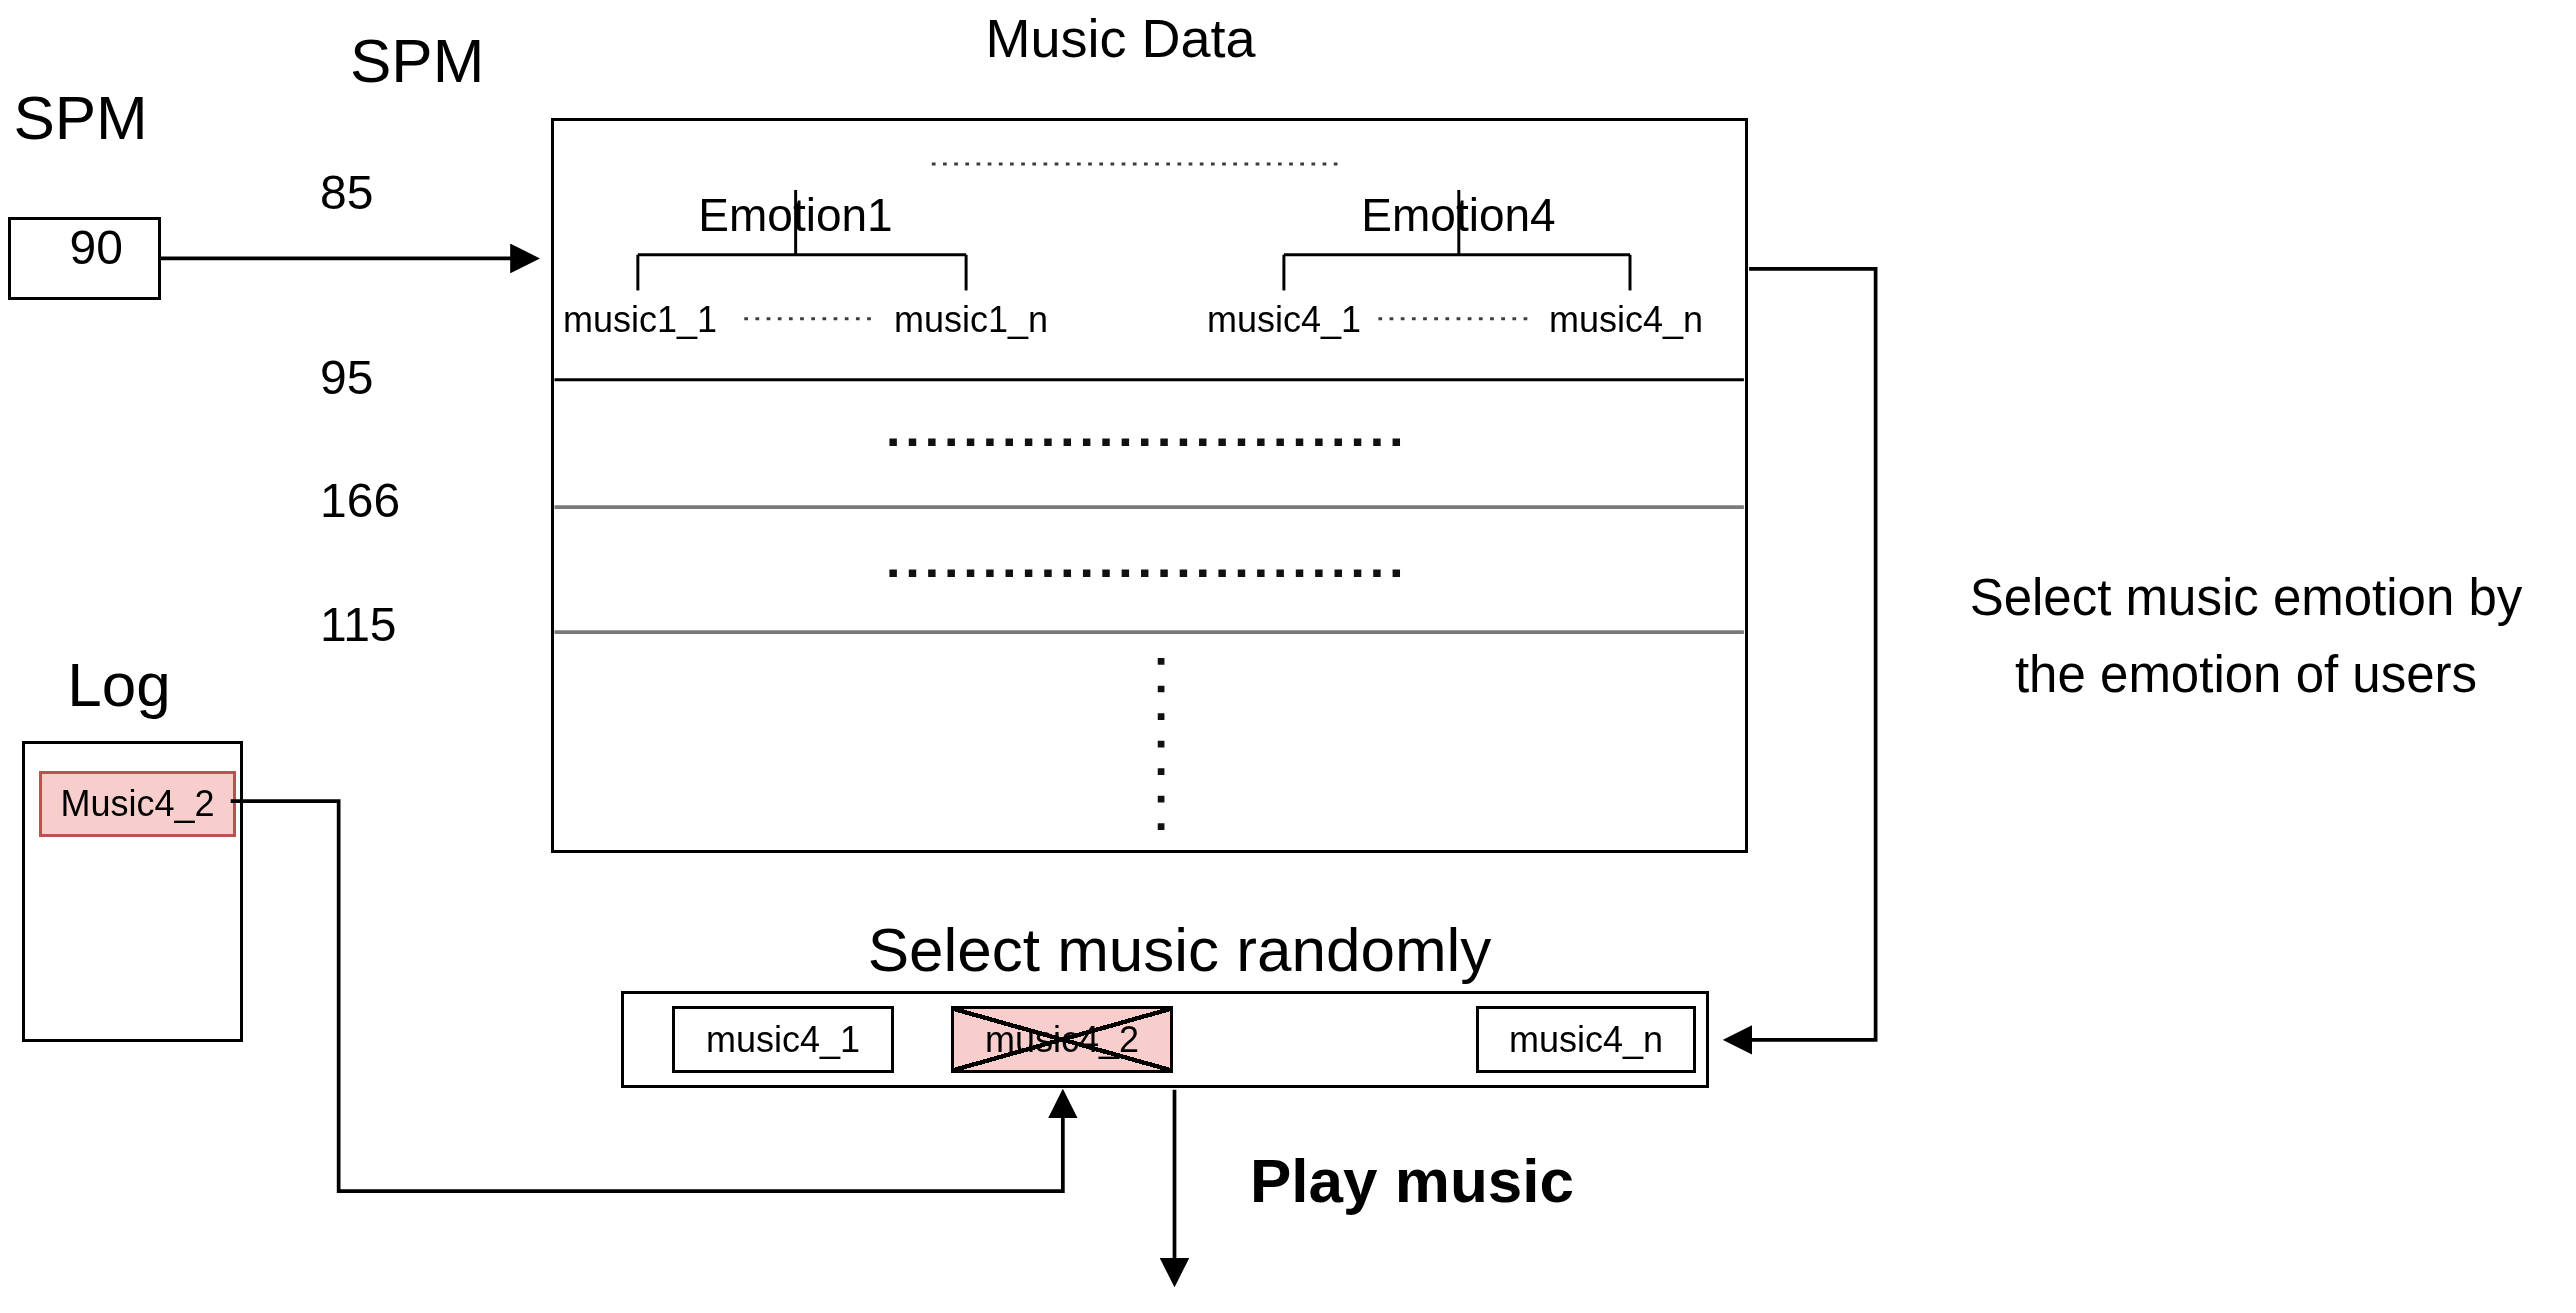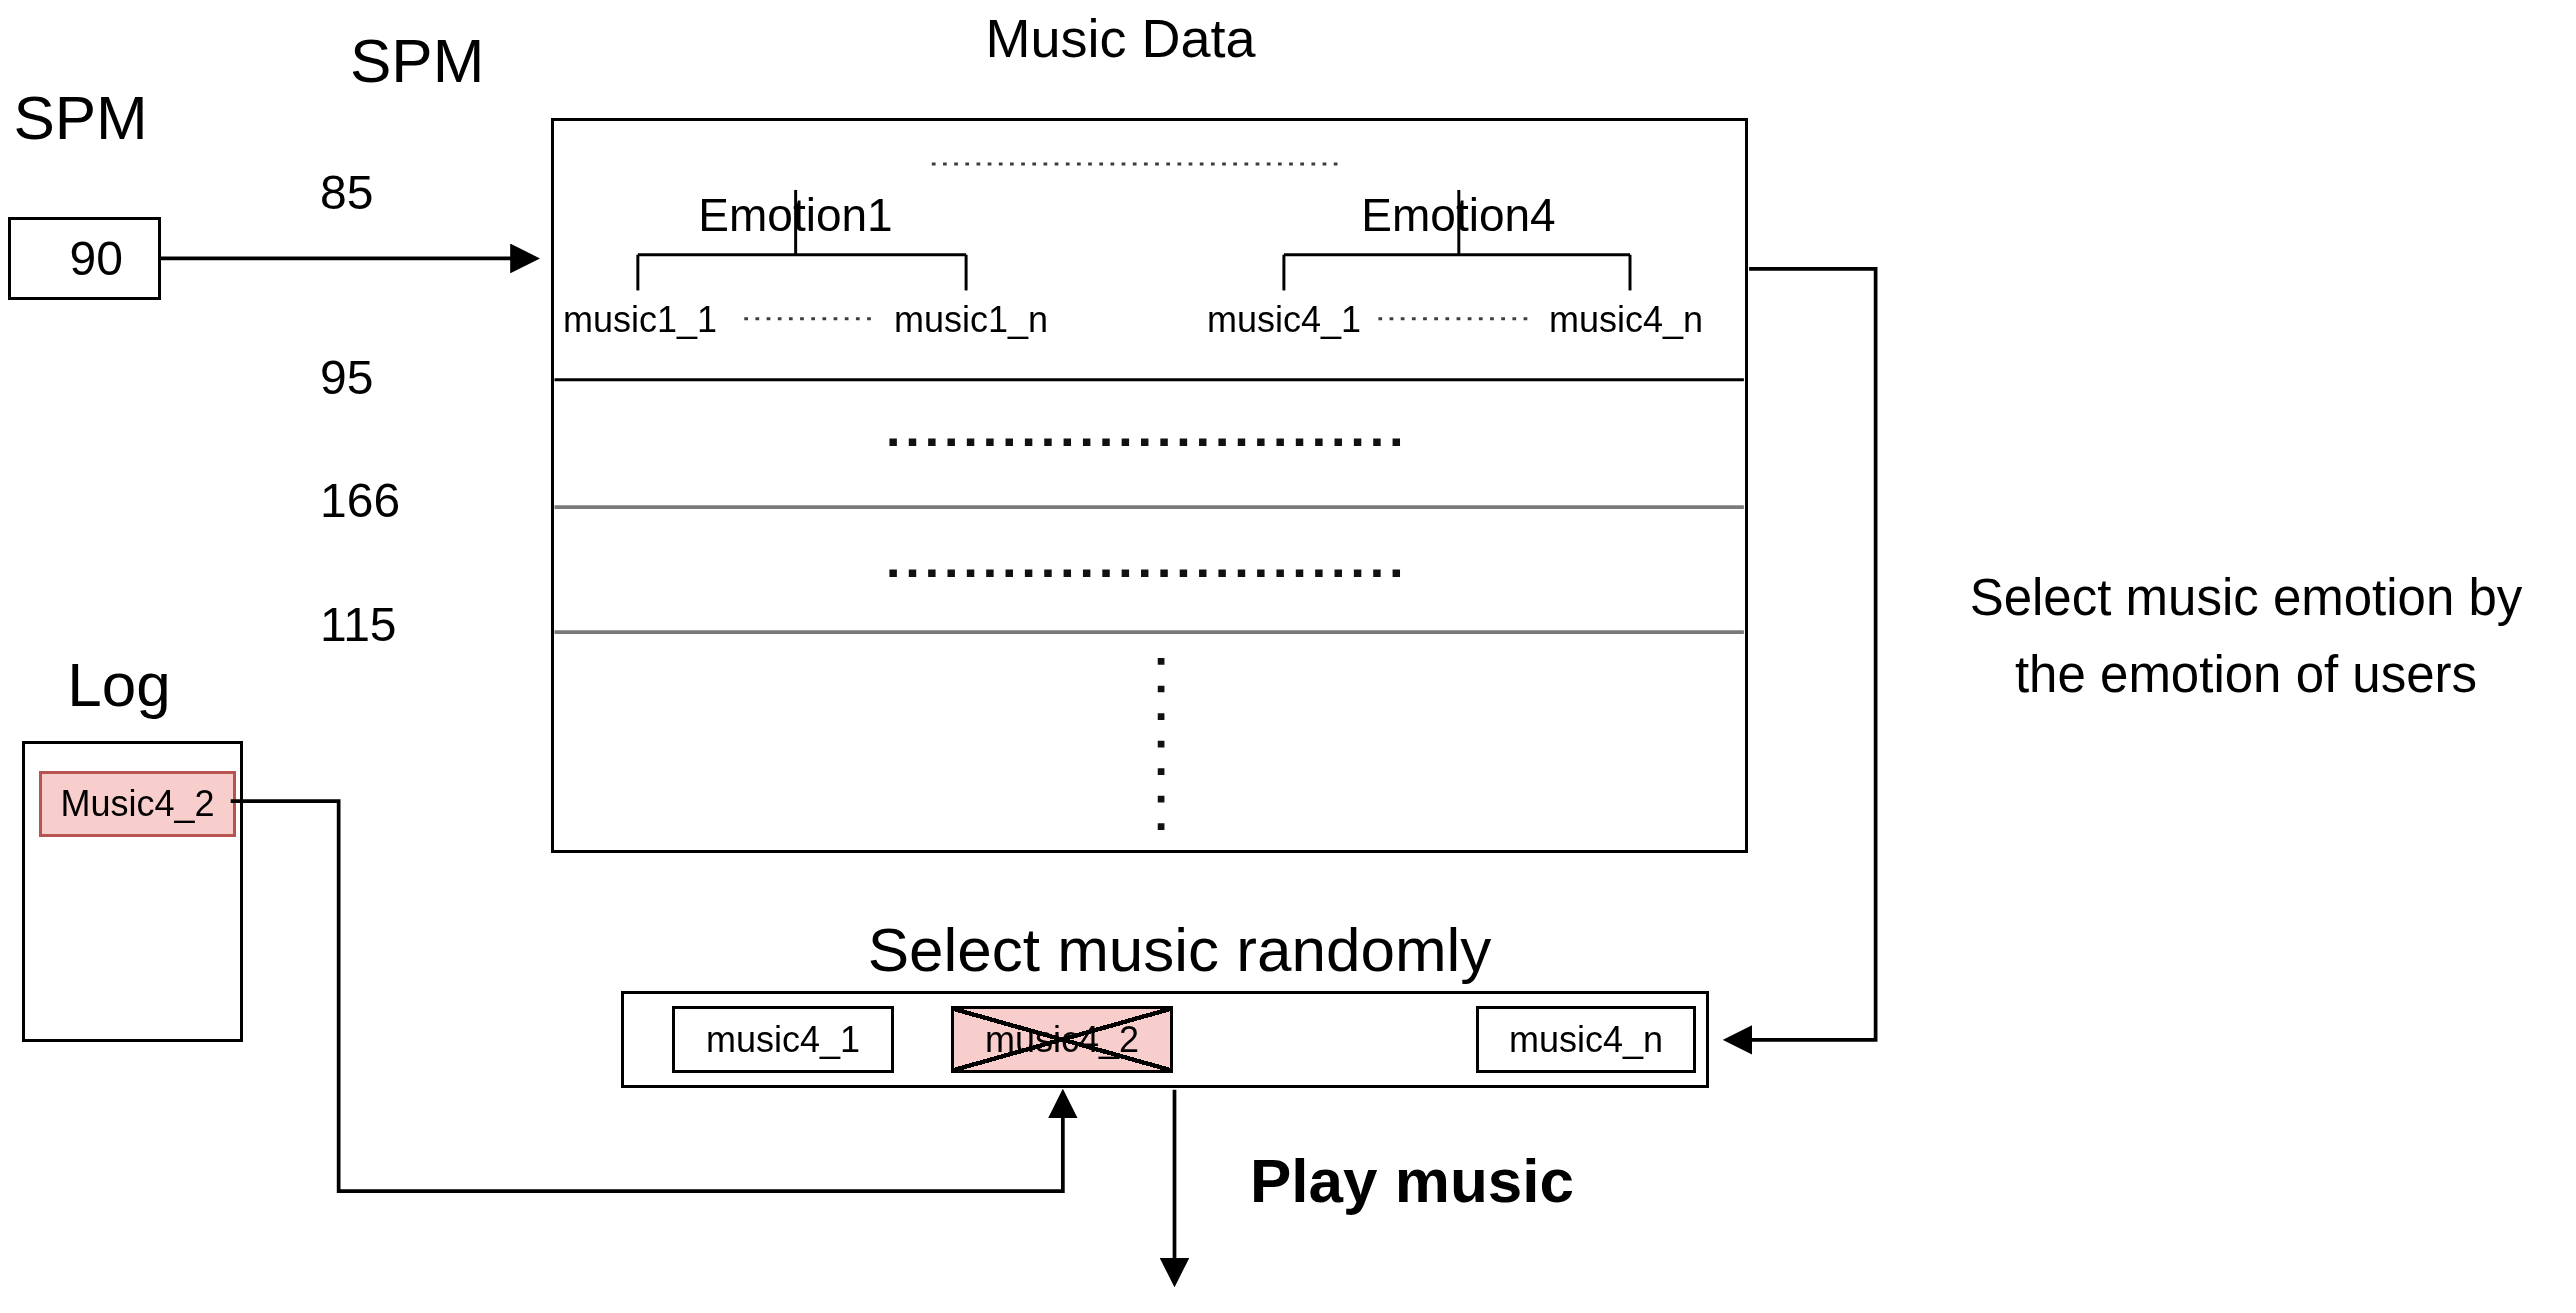--- a/index.html
+++ b/index.html
@@ -14,21 +14,21 @@
   .abs { position:absolute; }
   .txt { position:absolute; white-space:nowrap; color:#000; }
   .center { text-align:center; }
   .right { text-align:left; }
 
   
   .box { position:absolute; border:3.7px solid #000; background:#fff; box-sizing:border-box; }
 
   
   .spm-value-box { left:8.2px; top:217px; width:153px; height:83px;
-                   display:flex; align-items:center; justify-content:center; font-size:48px;padding-left:23px; }
+                   display:flex; align-items:flex-start; justify-content:center; font-size:48px;padding-left:23px; }
 
   
   .music-table { left:551px; top:118px; width:1197px; height:735px; }
 
   
   .log-box { left:22px; top:741px; width:221px; height:301px; }
   .log-entry { left:39px; top:771px; width:191px; height:60px;
                border:3px solid var(--hl-border); background:var(--hl-fill);
                display:flex; align-items:center; justify-content:center; font-size:36px; }
 

